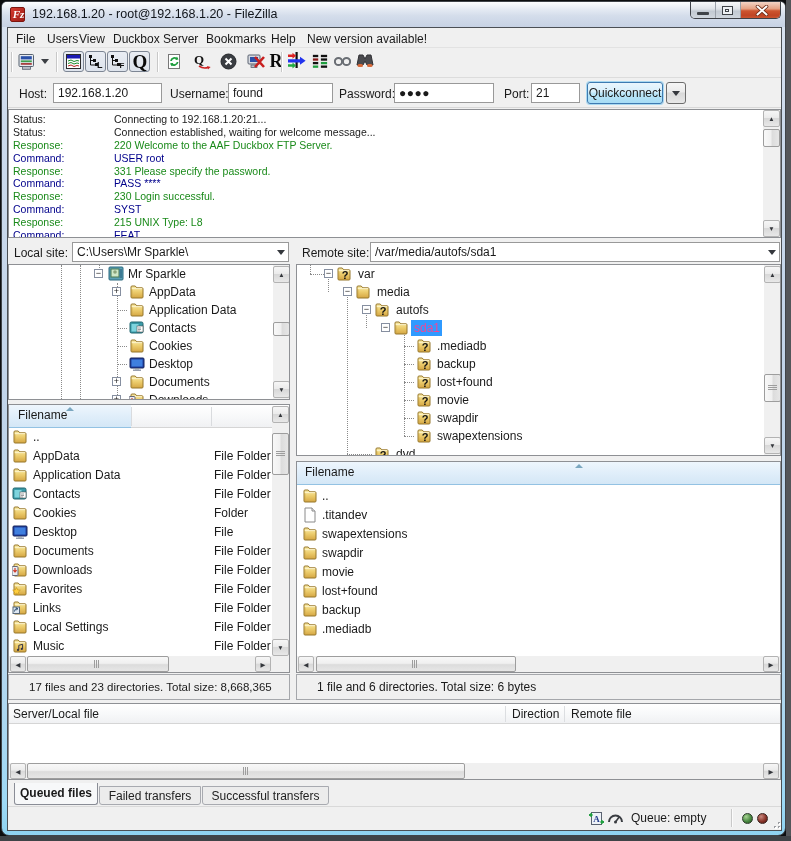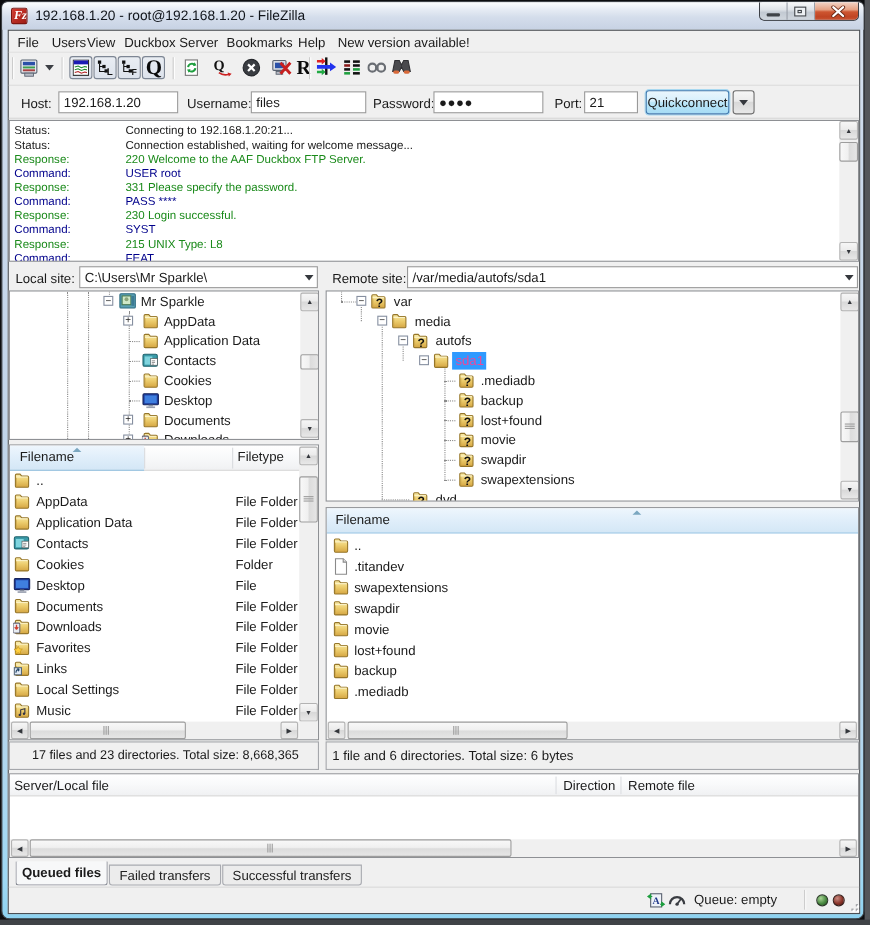--- a/index.html
+++ b/index.html
@@ -147,21 +147,21 @@
 <svg class="a" style="left:356px;top:53px" width="18" height="15" viewBox="0 0 18 15">
  <path d="M3 2 h4 l2 4 2 -4 h4 l2 10 h-6 l-2 -4 -2 4 H1 z" fill="#4a4a4e" stroke="#303034"></path>
  <rect x="1.5" y="11" width="5.5" height="3" rx="1.5" fill="#d86a3a"></rect>
  <rect x="11" y="11" width="5.5" height="3" rx="1.5" fill="#d86a3a"></rect>
 </svg>
 
 <div class="a" style="left:8px;top:77px;width:773px;height:1px;background:#dcdcdc"></div>
 <div class="a lbl" style="left:19px;top:84px">Host:</div>
 <div class="inp" style="left:53px;top:83px;width:109px">192.168.1.20</div>
 <div class="a lbl" style="left:170px;top:84px">Username:</div>
-<div class="inp" style="left:228px;top:83px;width:105px">files</div>
+<div class="inp" style="left:228px;top:83px;width:105px">found</div>
 <div class="a lbl" style="left:339px;top:84px">Password:</div>
 <div class="inp" style="left:394px;top:83px;width:100px"><span style="font-size:12px;letter-spacing:0.5px">●●●●</span></div>
 <div class="a lbl" style="left:504px;top:84px">Port:</div>
 <div class="inp" style="left:531px;top:83px;width:49px">21</div>
 <div class="a" style="left:587px;top:82px;width:76px;height:22px;border:1px solid #3e7ab1;border-radius:3px;background:linear-gradient(180deg,#eaf6fd,#d7effc 45%,#bde6f8 50%,#a6dcf5);text-align:center;line-height:21px;box-shadow:0 0 0 1px #a8d8f0">Quickconnect</div>
 <div class="a" style="left:666px;top:82px;width:20px;height:22px;border:1px solid #6d6d6d;border-radius:3px;background:linear-gradient(180deg,#f6f6f6,#ebebeb 45%,#d8d8d8 50%,#e8e8e8)"></div>
 <div class="a" style="left:672px;top:91px;width:0;height:0;border:4px solid transparent;border-top:5px solid #35383d"></div>
 <div class="a" style="left:8px;top:107px;width:773px;height:1px;background:#d8d8d8"></div>
 
 <div class="a" style="left:8px;top:109px;width:773px;height:129px;background:#fff;border:1px solid #8e9094;overflow:hidden">
@@ -422,21 +422,20 @@
  </div>
 </div>
 
 <div class="a" style="left:8px;top:404px;width:282px;height:269px;background:#fff;border:1px solid #8e9094;overflow:hidden">
  <div class="a" style="left:0;top:0;width:280px;height:23px;background:linear-gradient(180deg,#ffffff,#f8f9fa 50%,#f0f1f3);border-bottom:1px solid #d5d5d5"></div>
  <div class="a" style="left:0;top:0;width:122px;height:23px;background:linear-gradient(180deg,#eef6fd,#e0eefa 50%,#d4e7f6);border-bottom:1px solid #93c2e3"></div>
  <div class="a" style="left:122px;top:2px;width:1px;height:19px;background:#d9dbde"></div>
  <div class="a" style="left:202px;top:2px;width:1px;height:19px;background:#d9dbde"></div>
  <div class="a" style="left:57px;top:2px;width:0;height:0;border-left:4px solid transparent;border-right:4px solid transparent;border-bottom:4px solid #7ba7c0"></div>
  <div class="hcell" style="left:9px">Filename</div>
- <div class="hcell" style="left:207px">Filetype</div>
  <svg class="a" style="left:3px;top:24px" width="16" height="16">
       <use href="#fold"></use>
     </svg>
     <div class="lrow" style="left:24px;top:23px">..</div>
  <svg class="a" style="left:3px;top:43px" width="16" height="16">
       <use href="#fold"></use>
     </svg>
     <div class="lrow" style="left:24px;top:42px">AppData</div>
     <div class="lrow" style="left:205px;top:42px">File Folder</div>
  <svg class="a" style="left:3px;top:62px" width="16" height="16">
@@ -553,21 +552,21 @@
   <div class="sbtn" style="left:1px;top:0;width:16px;height:16px;font-size:8px;line-height:15px">
         <span>◀</span>
       </div>
   <div class="thh" style="left:19px;top:0;width:200px;height:16px"></div>
   <div class="a" style="left:115px;top:4px;width:1px;height:8px;background:#9d9d9d;box-shadow:2px 0 0 #9d9d9d,4px 0 0 #9d9d9d"></div>
   <div class="sbtn" style="left:466px;top:0;width:16px;height:16px;font-size:8px;line-height:15px">
         <span>▶</span>
       </div>
  </div>
 </div>
-<div class="a" style="left:296px;top:674px;width:485px;height:26px;background:#f0f0f0;border:1px solid #a5a7ab;line-height:24px"><span style="margin-left:5px">1 file and 6 directories. Total size: 6 bytes</span></div>
+<div class="a" style="left:296px;top:674px;width:485px;height:26px;background:#f0f0f0;border:1px solid #a5a7ab;line-height:24px"><span style="margin-left:20px">1 file and 6 directories. Total size: 6 bytes</span></div>
 
 <div class="a" style="left:8px;top:703px;width:773px;height:77px;background:#fff;border:1px solid #8e9094;overflow:hidden">
  <div class="a" style="left:0;top:0;width:771px;height:20px;background:linear-gradient(180deg,#ffffff,#f8f9fa 50%,#f0f1f3);border-bottom:1px solid #d5d5d5"></div>
  <div class="a" style="left:496px;top:2px;width:1px;height:16px;background:#dcdee1"></div>
  <div class="a" style="left:555px;top:2px;width:1px;height:16px;background:#dcdee1"></div>
  <div class="a" style="left:4px;top:0;line-height:20px">Server/Local file</div>
  <div class="a" style="left:503px;top:0;line-height:20px">Direction</div>
  <div class="a" style="left:562px;top:0;line-height:20px">Remote file</div>
  <div class="sbh" style="left:0;top:59px;width:771px;height:16px">
   <div class="sbtn" style="left:1px;top:0;width:16px;height:16px;font-size:8px;line-height:15px">

